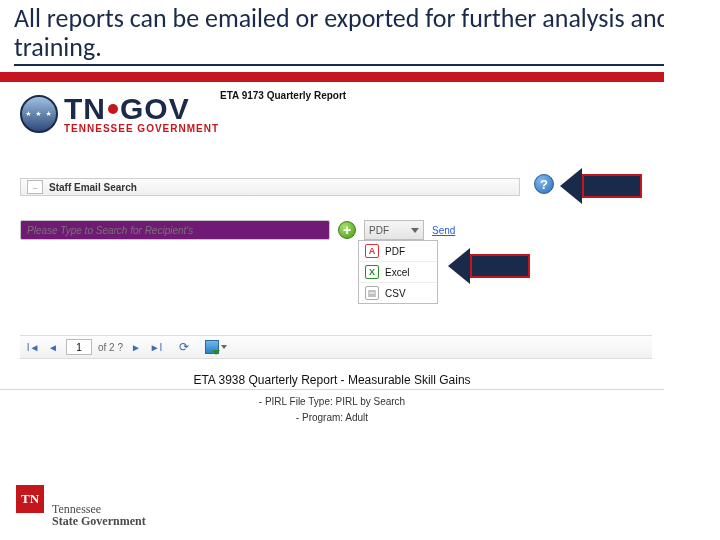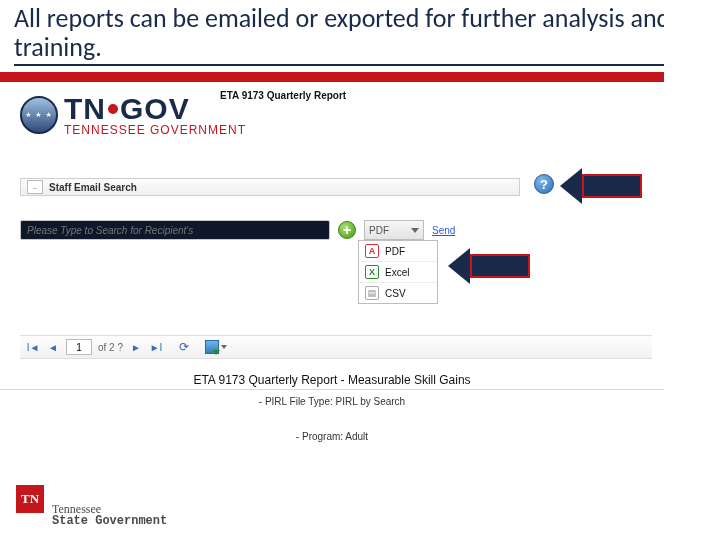--- a/index.html
+++ b/index.html
@@ -16,31 +16,31 @@
 
   .report-title { position:absolute; left:220px; top:0px; font-weight:bold; font-size:10px; }
 
   
   .logo-wrap { position:absolute; left:20px; top:4px; display:flex; align-items:center; gap:6px; }
   .seal { width:38px; height:38px; border-radius:50%; border:2px solid #1a2a4a; display:flex; align-items:center; justify-content:center; background:linear-gradient(180deg,#9ec1e0,#2e4a7a); }
   .seal .stars { font-size:7px; color:#fff; letter-spacing:1px; }
   .brand-stack { line-height:1; }
   .brand-main { font-size:30px; font-weight:900; color:#1a2a4a; letter-spacing:1px; display:flex; align-items:center; }
   .brand-main .dot { width:10px; height:10px; background:#c4161c; border-radius:50%; display:inline-block; margin:0 2px; }
-  .brand-sub { font-size:12px; font-weight:400; color:#c4161c; letter-spacing:1px; }
+  .brand-sub { font-size:10px; font-weight:700; color:#c4161c; letter-spacing:1px; }
 
   
   .sect-bar { position:absolute; left:20px; top:88px; width:500px; height:18px; border:1px solid #cfcfcf; background:linear-gradient(180deg,#fcfcfc,#efefef); display:flex; align-items:center; font-size:10px; color:#333; }
   .sect-bar .exp { width:16px; height:14px; border:1px solid #bbb; margin:0 6px; display:flex; align-items:center; justify-content:center; font-size:8px; color:#888; background:#fff; }
   .sect-bar .lbl { font-weight:bold;text-align:right; }
   .help-circle { position:absolute; left:534px; top:84px; width:20px; height:20px; border-radius:50%; background:radial-gradient(circle at 35% 30%,#7fb8f0,#2c6fb5); color:#fff; font-weight:bold; font-size:13px; display:flex; align-items:center; justify-content:center; border:1px solid #2c5b8f; }
 
   
   .search-row { position:absolute; left:20px; top:130px; display:flex; align-items:center; gap:8px; }
-  .search-input { width:310px; height:20px; border:1px solid #c8c8c8; border-radius:2px; padding:0 6px; font-size:10px; font-style:italic; color:#9a9a9a; background:#0f172a; }
+  .search-input { width:310px; height:20px; border:1px solid #c8c8c8; border-radius:2px; padding:0 6px; font-size:10px; font-style:italic; color:#9a9a9a; background:#701a75; }
   .plus-circle { width:18px; height:18px; border-radius:50%; background:radial-gradient(circle at 35% 30%,#a6e06a,#4a9a1a); color:#fff; font-weight:bold; font-size:14px; display:flex; align-items:center; justify-content:center; border:1px solid #3d7c15; }
   .fmt-dd { height:20px; border:1px solid #bdbdbd; background:linear-gradient(180deg,#f6f6f6,#e4e4e4); display:flex; align-items:center; font-size:10px; color:#555; padding:0 4px; gap:10px; min-width:60px; }
   .fmt-dd .caret { width:0; height:0; border-left:4px solid transparent; border-right:4px solid transparent; border-top:5px solid #666; margin-left:auto; }
   .send-link { font-size:10px; color:#2a5bd1; text-decoration:underline; cursor:pointer; }
 
   
   .fmt-list { position:absolute; left:358px; top:150px; width:80px; border:1px solid #bdbdbd; background:#fff; font-size:10px; }
   .fmt-list .opt { display:flex; align-items:center; gap:6px; padding:3px 6px; border-bottom:1px solid #eee; cursor:pointer; }
   .fmt-list .opt:last-child { border-bottom:none; }
   .ico { width:14px; height:14px; display:flex; align-items:center; justify-content:center; font-size:9px; border-radius:2px; }
@@ -63,27 +63,27 @@
   .pg-exp { margin-left:10px; display:flex; align-items:center; gap:2px; }
   .pg-exp .save-ico { width:14px; height:14px; background:linear-gradient(180deg,#6fb8f0,#2c7fbf); border:1px solid #2c6a9f; position:relative; }
   .pg-exp .save-ico::after { content:""; position:absolute; right:-2px; bottom:-2px; width:0;height:0;border-left:4px solid transparent;border-right:4px solid transparent;border-top:5px solid #2a8a2a; }
   .pg-exp .mini-caret { width:0;height:0;border-left:3px solid transparent;border-right:3px solid transparent;border-top:4px solid #666; }
 
   
   .subrep { position:absolute; top:283px; left:0; right:0; text-align:center; font-size:12px; border-bottom:1px solid #d8d8d8; padding-bottom:2px; }
   .subrep span { font-size:12px; }
   .meta-line { position:absolute; left:0; right:0; text-align:center; font-size:10px; color:#333; }
   .meta-line.m1 { top:306px; }
-  .meta-line.m2 { top:341px; }
+  .meta-line.m2 { top:322px; }
 
   
   .footer { position:absolute; left:16px; bottom:12px; display:flex; align-items:center; gap:8px; }
   .tn-sq { width:28px; height:28px; background:#c4161c; color:#fff; font-weight:700; font-size:13px; display:flex; align-items:center; justify-content:center; font-family:Georgia,serif; }
   .tn-txt .l1 { font-size:12px; color:#4a4a4a; font-family:Georgia,serif; line-height:1;margin-top:32px; }
-  .tn-txt .l2 { font-size:12px; color:#4a4a4a; font-family:Liberation Mono, monospace; font-weight:bold; line-height:1.1; }
+  .tn-txt .l2 { font-size:12px; color:#4a4a4a; font-family:Liberation Serif, serif; font-weight:bold; line-height:1.1; }
 </style>
 </head>
 <body>
 
 <div class="slide">
 
   <div class="title-band">
     <div class="title-text">All reports can be emailed or exported for further analysis and training.</div>
   </div>
   <div class="red-bar"></div>
@@ -154,21 +154,21 @@
       <span class="pg-text">of 2 ?</span>
       <span class="pg-btn">►</span>
       <span class="pg-btn">►I</span>
       <span class="pg-refresh">⟳</span>
       <span class="pg-exp">
         <span class="save-ico"></span>
         <span class="mini-caret"></span>
       </span>
     </div>
 
-    <div class="subrep"><span>ETA 9173 Quarterly Report - Measurable Skill Gains</span></div>
+    <div class="subrep"><span>ETA 3938 Quarterly Report - Measurable Skill Gains</span></div>
     <div class="meta-line m1">- PIRL File Type: PIRL by Search</div>
     <div class="meta-line m2">- Program: Adult</div>
 
   </div>
 
   <div class="footer">
     <div class="tn-sq">TN</div>
     <div class="tn-txt">
       <div class="l1">Tennessee</div>
       <div class="l2">State Government</div>

